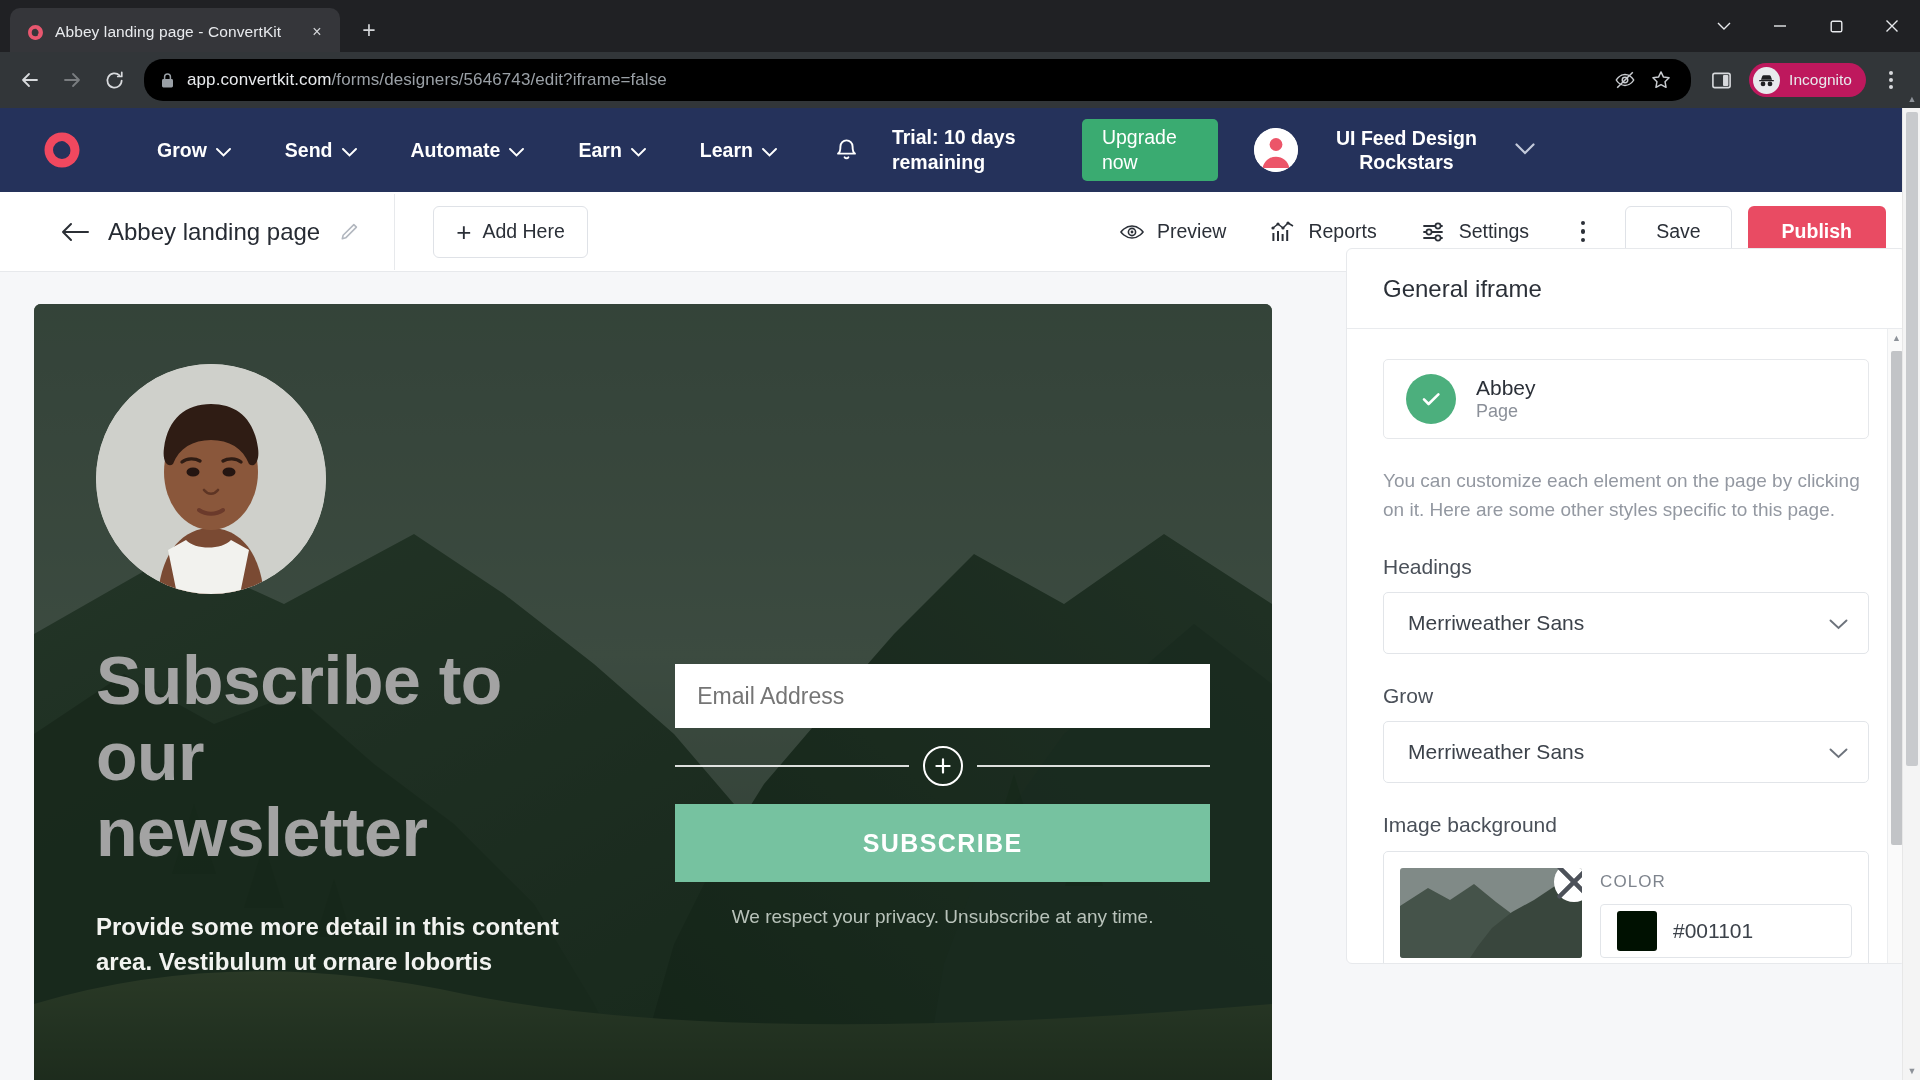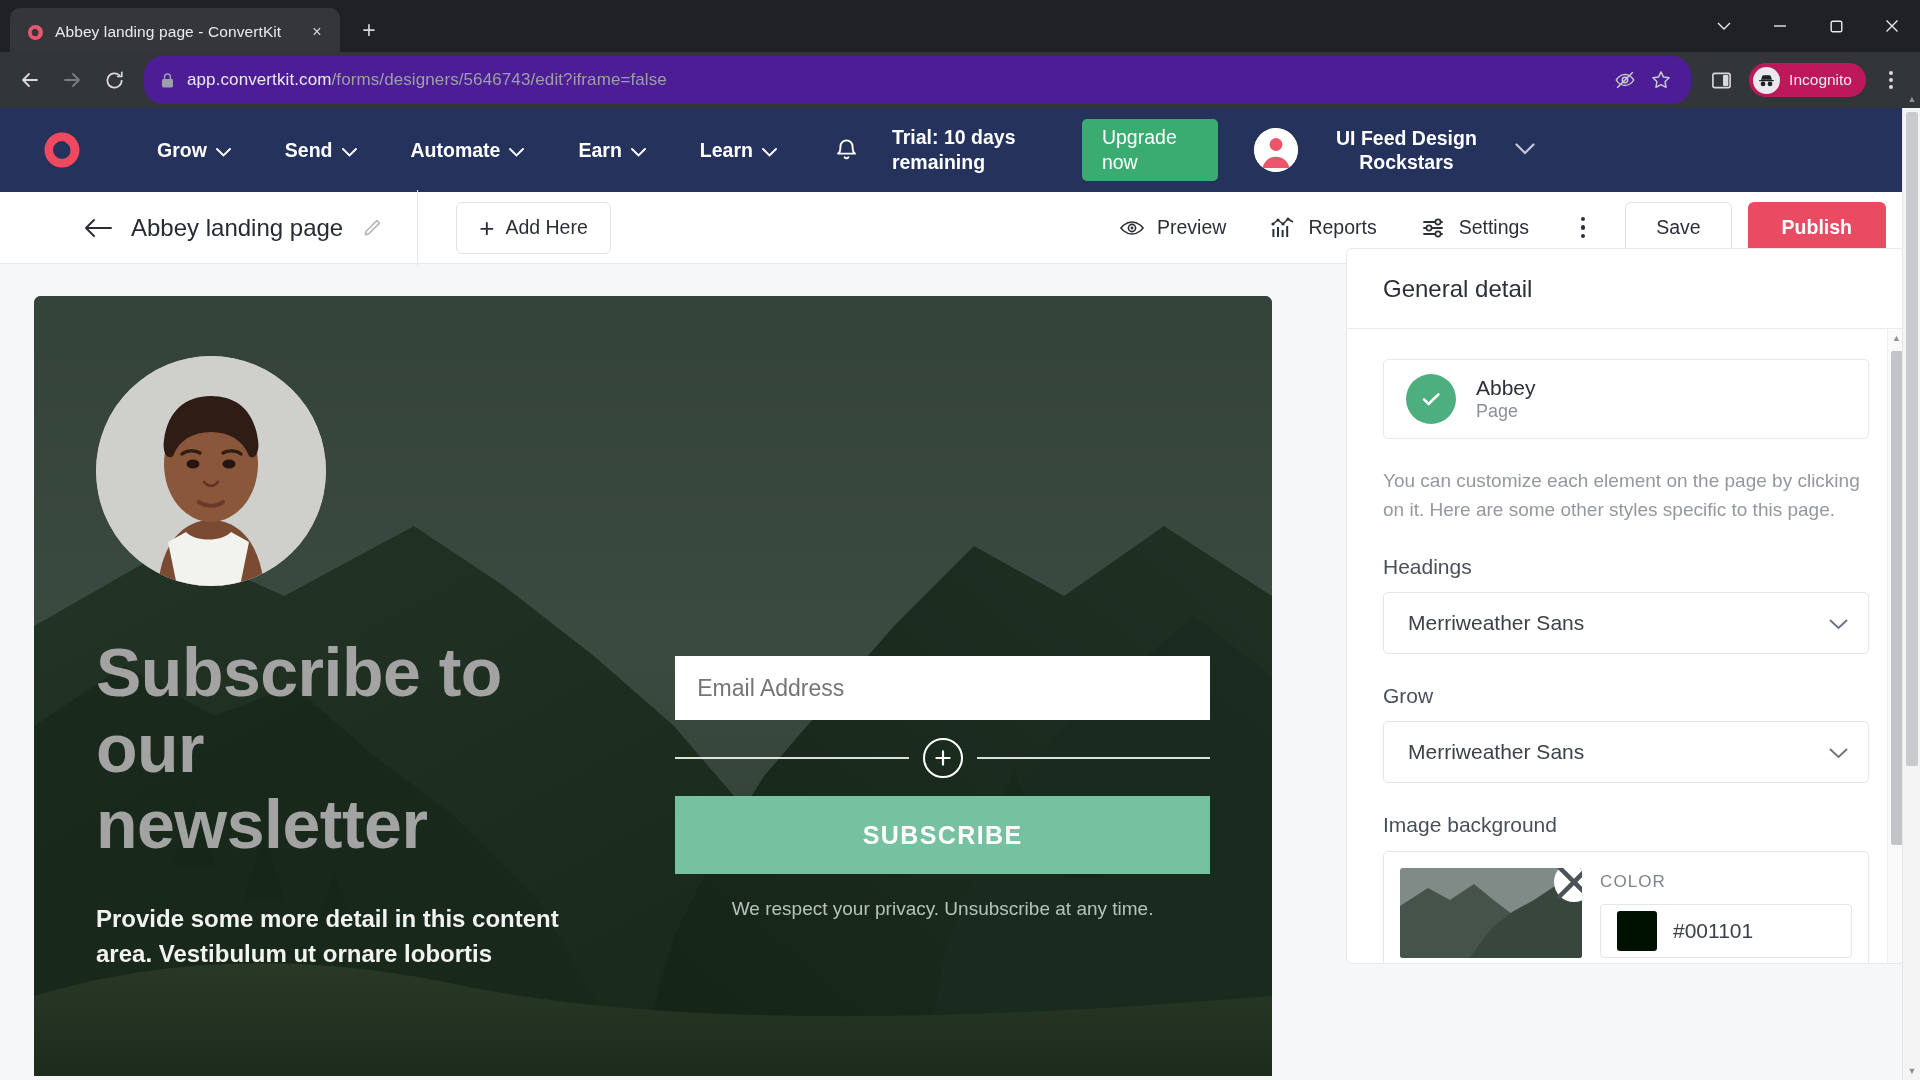--- a/index.html
+++ b/index.html
@@ -47,21 +47,21 @@
   .toolbar {
     height:56px; background:#323639; display:flex; align-items:center;
     padding:0 10px; gap:2px; position:relative;
   }
   .nav-btn {
     width:40px; height:40px; display:flex; align-items:center;
     justify-content:center; color:#d8dadd; border-radius:50%; flex:none;
   }
   .nav-btn.dim { color:#7a7d80; }
   .omnibox {
-    flex:1; height:48px; background:#4c1d95; border-radius:19px; margin:0 8px;
+    flex:1; height:42px; background:#000000; border-radius:19px; margin:0 8px;
     display:flex; align-items:center; padding:0 14px 0 16px; gap:12px;
     min-width:0;
   }
   .omni-url {
     font-size:17px; color:#9aa0a6; white-space:nowrap; overflow:hidden;
     flex:1; letter-spacing:.1px;
   }
   .omni-url b { color:#e8eaed; font-weight:400; }
   .omni-actions { display:flex; align-items:center; gap:4px; }
   .omni-ic {
@@ -117,22 +117,22 @@
     margin-left:36px; flex:none; overflow:hidden; position:relative;
   }
   .acct-name {
     color:#ffffff; font-size:19.5px; font-weight:700; line-height:1.25;
     margin-left:26px; width:165px; text-align:center;
   }
   .acct-chev { color:#c3cadb; margin-left:26px; }
 
   
   .editbar {
-    height:72px; background:#ffffff; border-bottom:1px solid #e7e9ec;
-    display:flex; align-items:center; position:relative;padding-left:23px;
+    height:80px; background:#ffffff; border-bottom:1px solid #e7e9ec;
+    display:flex; align-items:center; position:relative;
   }
   .eb-left {
     display:flex; align-items:center; gap:18px; padding:0 34px 0 60px;
     height:76px; border-right:1px solid #e7e9ec;
   }
   .back-arrow { color:#2b2f35; display:flex; align-items:center; }
   .eb-title { font-size:24px; color:#262b33; font-weight:400; white-space:nowrap; }
   .pencil { color:#b2b7bf; display:flex; align-items:center; }
   .addpage {
     margin-left:38px; height:52px; border:1px solid #dfe2e7; border-radius:6px;
@@ -618,21 +618,21 @@
               <button class="lp-sub">SUBSCRIBE</button>
               <div class="lp-priv">We respect your privacy. Unsubscribe at any time.</div>
             </div>
           </div>
 
         </div>
       </div>
 
       <div class="sidebar">
         <div class="sb-head">
-          <h2>General detail</h2>
+          <h2>General iframe</h2>
         </div>
         <div class="sb-body">
 
           <div class="page-card">
             <span class="check-circle">
               <svg width="28" height="28" viewBox="0 0 28 28">
                   <path d="M7 14.4l4.6 4.6L21.4 9.4" stroke="#ffffff" stroke-width="2.6" fill="none" stroke-linecap="round" stroke-linejoin="round"></path>
                 </svg>
             </span>
             <span>

